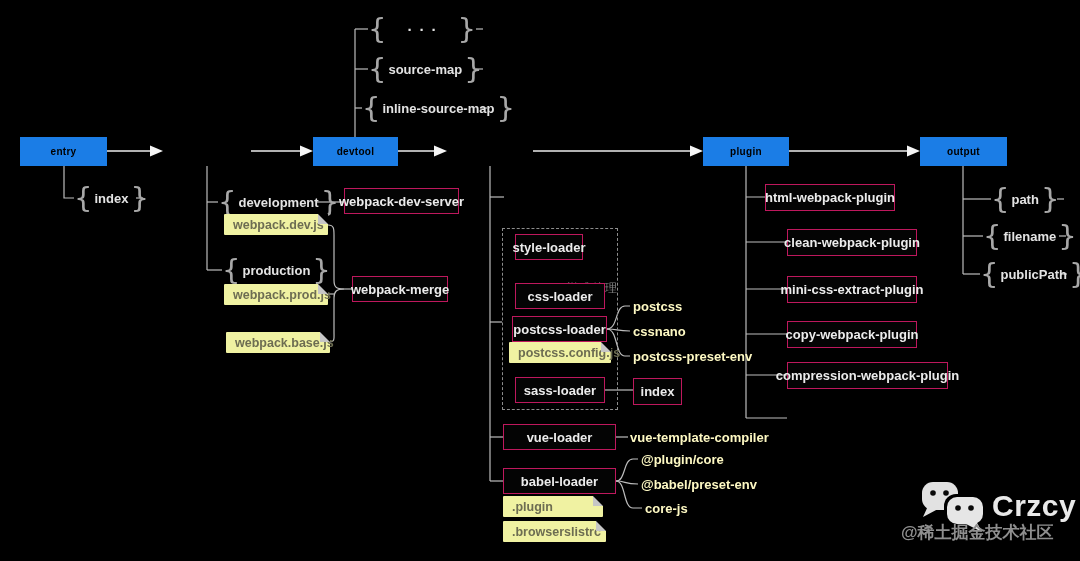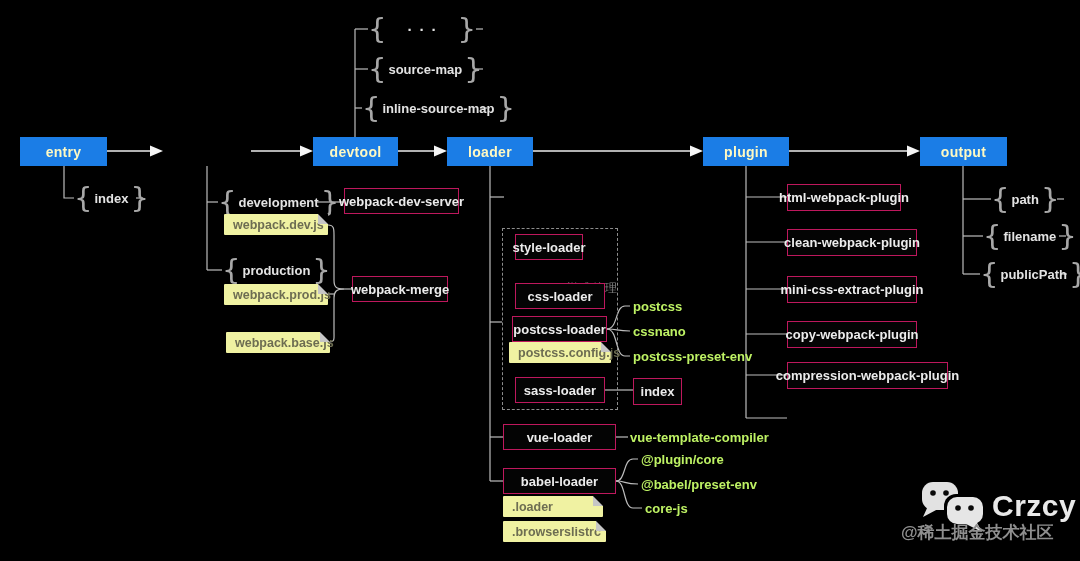--- a/index.html
+++ b/index.html
@@ -3,21 +3,21 @@
 <meta charset="utf-8">
 <style>
   html,body{margin:0;padding:0;background:#000;}
   #stage{
     position:relative;width:1080px;height:561px;background:#000;
     overflow:hidden;font-family:"Liberation Sans",sans-serif;
   }
   #wires{position:absolute;left:0;top:0;z-index:0;}
   .node{position:absolute;box-sizing:border-box;display:flex;align-items:center;justify-content:center;z-index:2;}
   .blue{
-    background:#1b7de6;color:#fef9c3;font-size:14px;font-weight:bold;
+    background:#1b7de6;color:#000000;font-size:10px;font-weight:bold;
     height:29px;letter-spacing:.3px;
   }
   .box{
     border:1px solid #be185d;background:#040404;color:#ececec;
     font-size:13px;font-weight:bold;height:26px;white-space:nowrap;
   }
   .brace-node{height:24px;display:flex;align-items:center;justify-content:space-between;color:#e3e3e3;}
   .brace-node .br{
     font-family:"DejaVu Sans",sans-serif;font-size:29px;line-height:24px;
     color:#a8a8a8;font-weight:400;flex:0 0 auto;
@@ -35,21 +35,21 @@
   }
   .group{
     border:1px dashed #8d8d8d;background:transparent;z-index:1;
   }
   .group-title{
     position:absolute;color:#828282;font-size:12px;text-align:right;z-index:2;
     letter-spacing:1px;
     margin-top:44px;
   }
   .txt{
-    color:#bef264;font-size:13px;font-weight:bold;height:20px;
+    color:#fef9c3;font-size:13px;font-weight:bold;height:20px;
     justify-content:flex-start;white-space:nowrap;
   }
   .wm-name{
     position:absolute;left:992px;top:489px;color:#e9e9e9;font-size:30px;
     font-weight:600;z-index:3;letter-spacing:.5px;
   }
   .wm-community{
     position:absolute;left:901px;top:521px;color:#8f8f8f;font-size:17px;
     font-weight:bold;z-index:3;white-space:nowrap;
   }
@@ -124,21 +124,20 @@
         <path d="M963 236 H983"></path>
         <path d="M963 274 H980"></path>
       <path d="M1057 199 H1064"></path>
         <path d="M1059 236 H1066"></path>
         <path d="M1060 274 H1067"></path>
     </g>
   </svg>
 
   <div class="node blue" style="left:20px;top:137px;width:87px">entry</div>
   <div class="node blue" style="left:313px;top:137px;width:85px">devtool</div>
-  <div class="node blue" style="left:447px;top:137px;width:86px">loader</div>
   <div class="node blue" style="left:703px;top:137px;width:86px">plugin</div>
   <div class="node blue" style="left:920px;top:137px;width:87px">output</div>
 
   <div class="node brace-node dots" style="left:368px;top:17px;width:108px">
     <span class="br">{</span>
     <span class="bl">···</span>
     <span class="br">}</span>
   </div>
   <div class="node brace-node" style="left:368px;top:57px;width:108px">
     <span class="br">{</span>
@@ -202,29 +201,29 @@
 
   <div class="node box" style="left:503px;top:424px;width:113px">vue-loader</div>
   <div class="node txt" style="left:630px;top:427px">vue-template-compiler</div>
 
   <div class="node box" style="left:503px;top:468px;width:113px">babel-loader</div>
   <div class="node txt" style="left:641px;top:449px">@plugin/core</div>
   <div class="node txt" style="left:641px;top:474px">@babel/preset-env</div>
   <div class="node txt" style="left:645px;top:498px">core-js</div>
 
   <div class="node note" style="left:503px;top:496px;width:100px">
-    <span>.loader</span>
+    <span>.plugin</span>
     <span class="fold"></span>
   </div>
   <div class="node note" style="left:503px;top:521px;width:103px">
     <span>.browserslistrc</span>
     <span class="fold"></span>
   </div>
 
-  <div class="node box" style="left:787px;top:184px;width:114px;height:27px">html-webpack-plugin</div>
+  <div class="node box" style="left:765px;top:184px;width:130px;height:27px">html-webpack-plugin</div>
   <div class="node box" style="left:787px;top:229px;width:130px;height:27px">clean-webpack-plugin</div>
   <div class="node box" style="left:787px;top:276px;width:130px;height:27px">mini-css-extract-plugin</div>
   <div class="node box" style="left:787px;top:321px;width:130px;height:27px">copy-webpack-plugin</div>
   <div class="node box" style="left:787px;top:362px;width:161px;height:27px">compression-webpack-plugin</div>
 
   <div class="node brace-node" style="left:991px;top:187px;width:66px">
     <span class="br">{</span>
     <span class="bl">path</span>
     <span class="br">}</span>
   </div>

